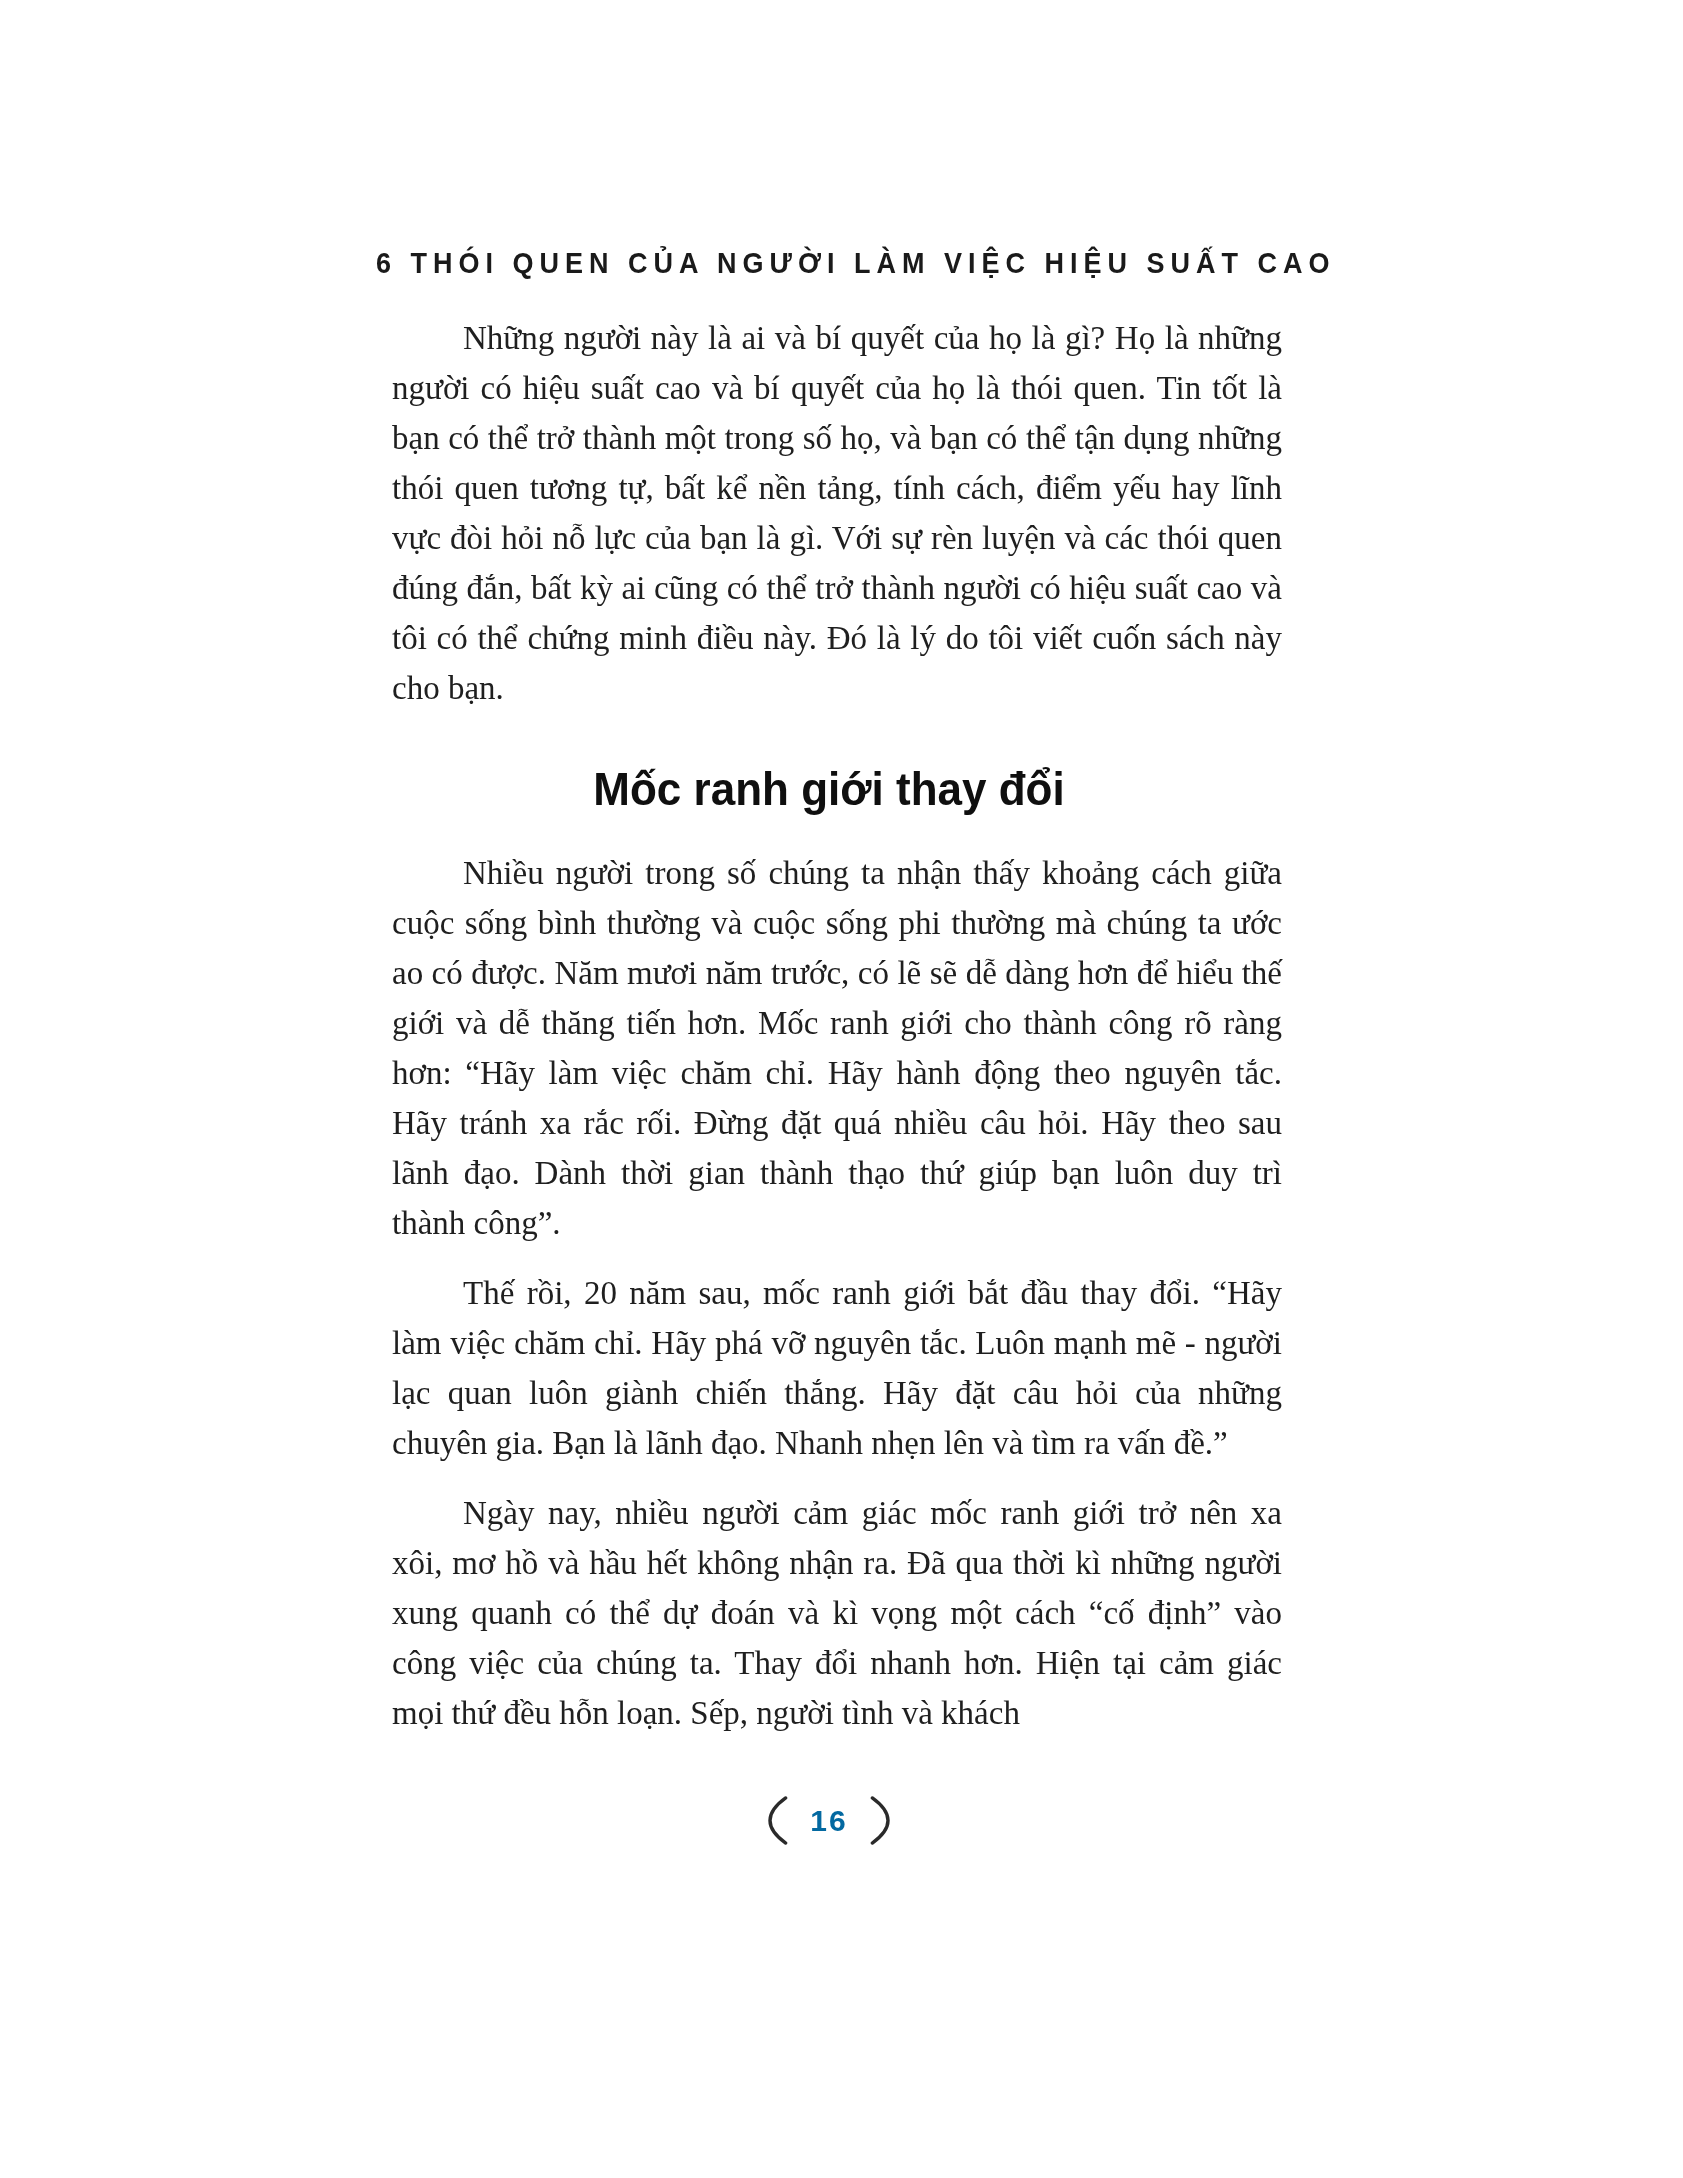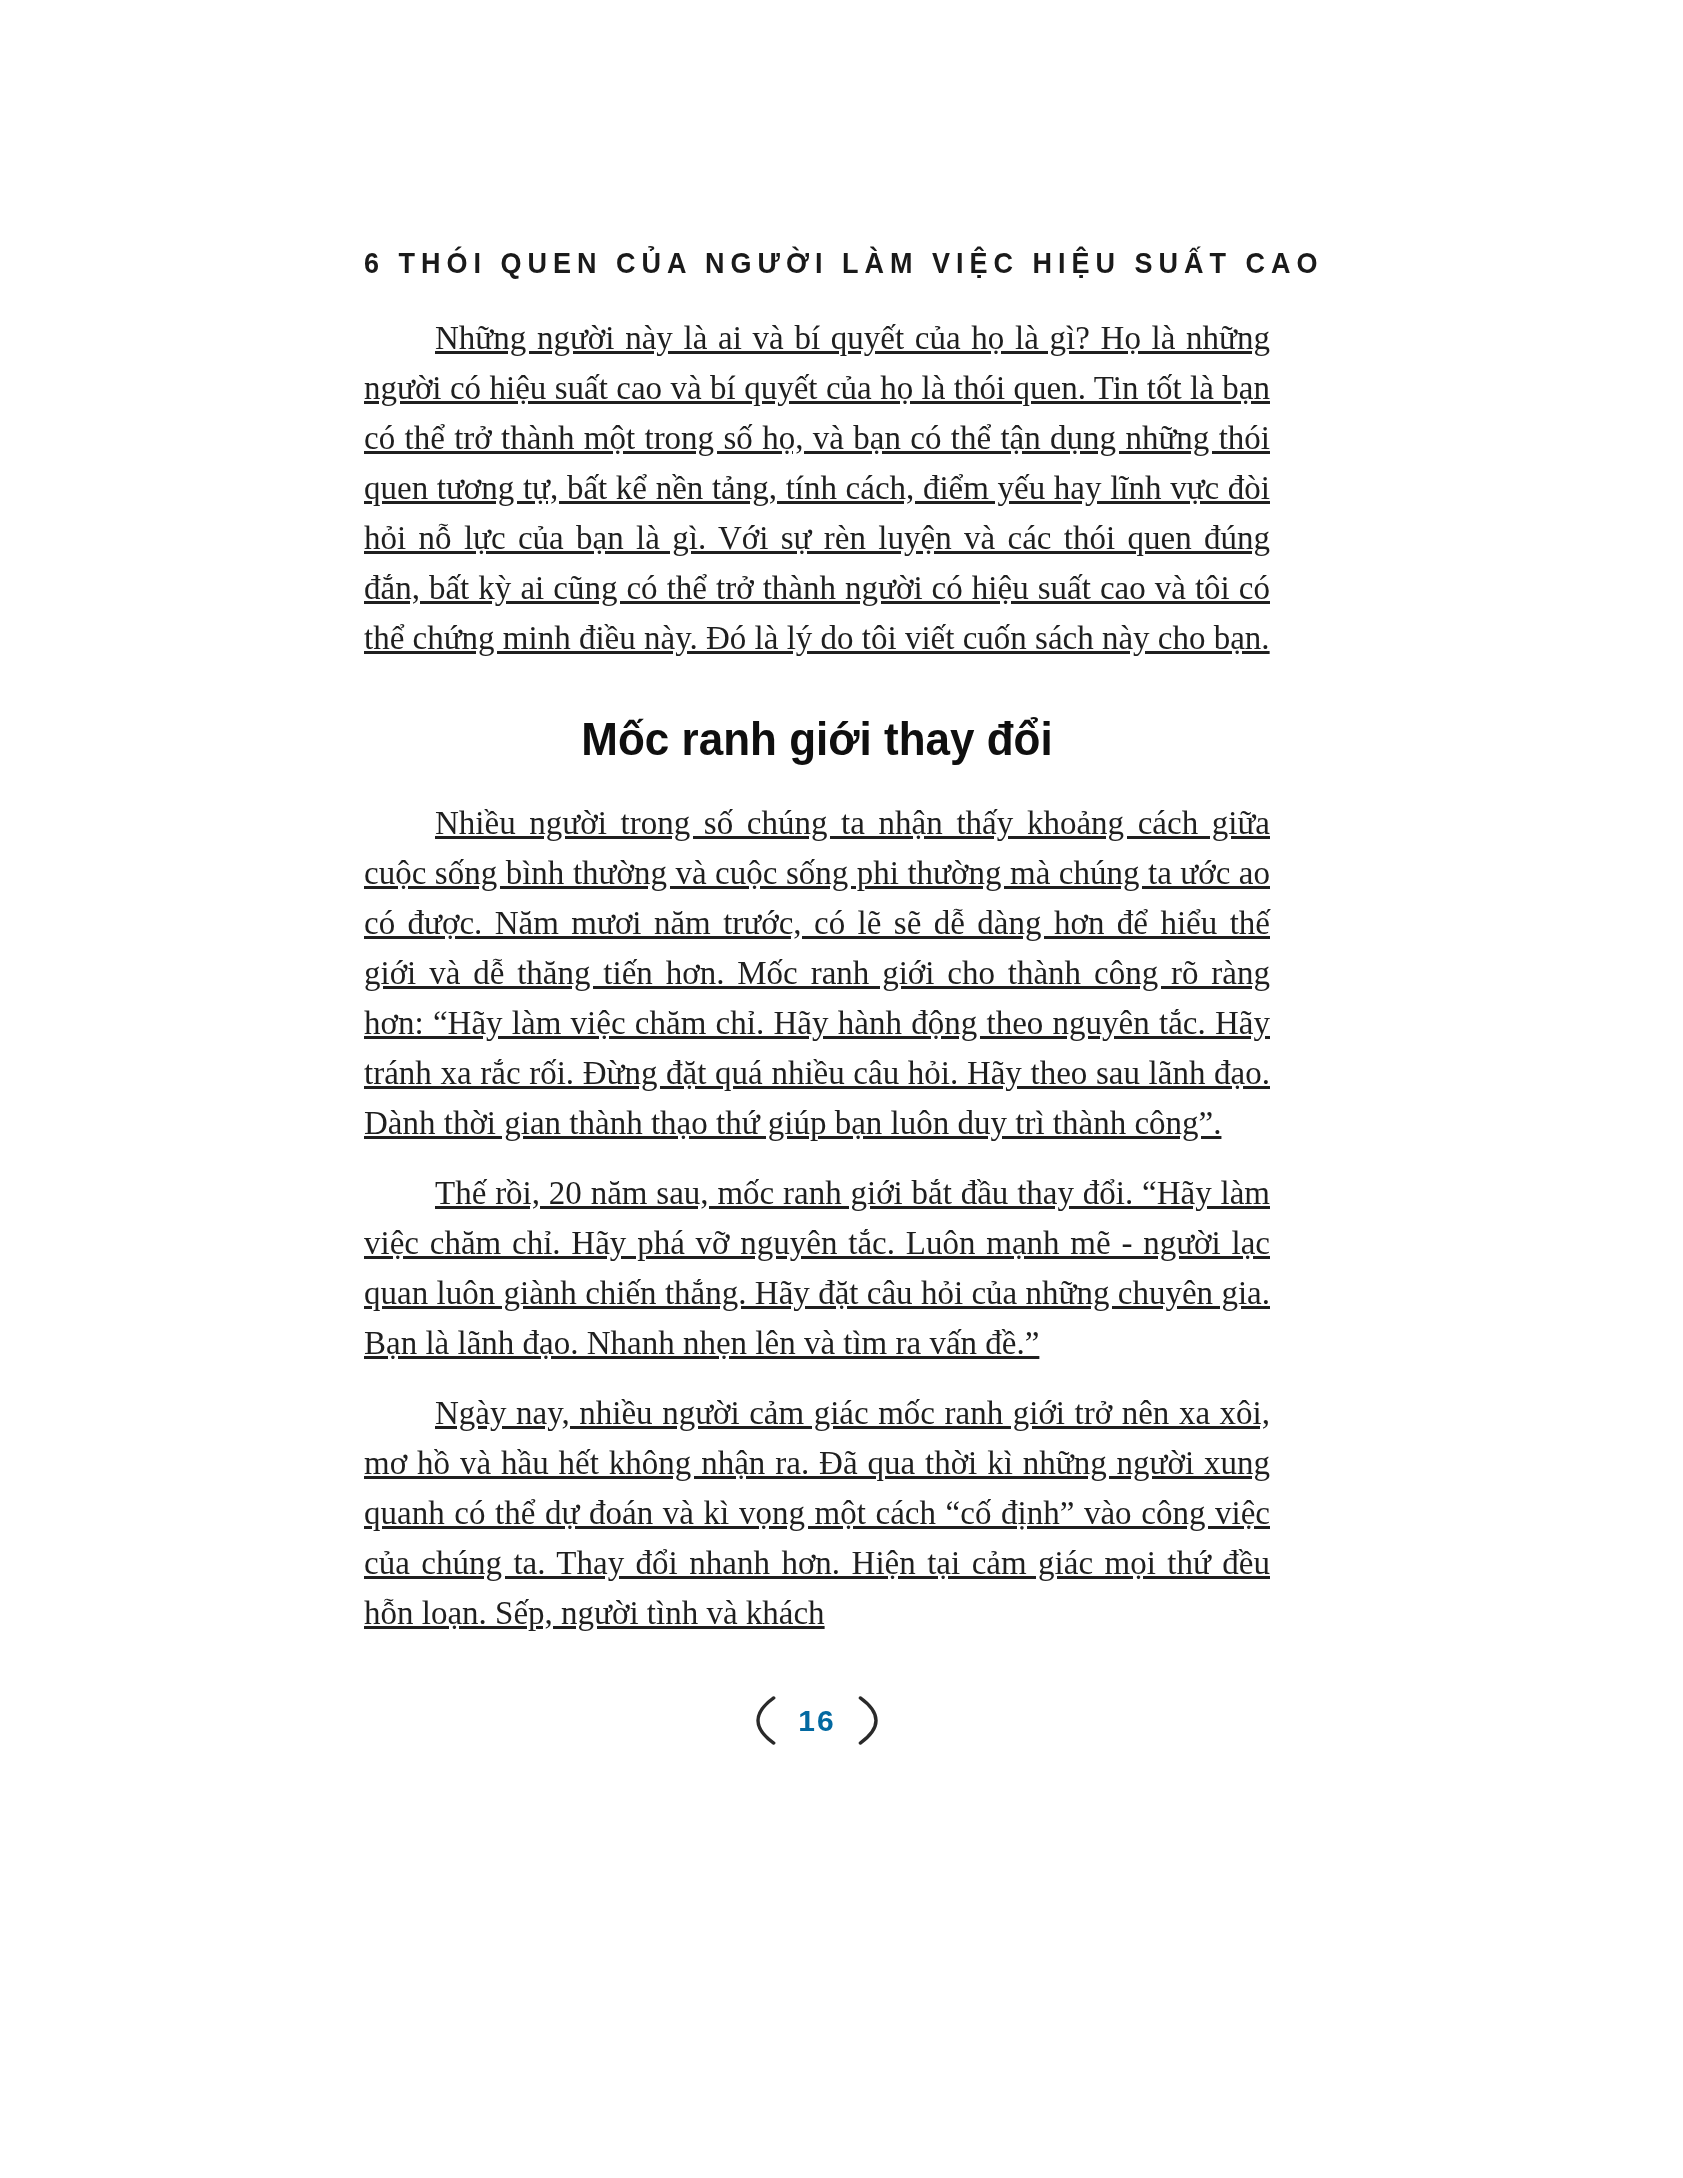--- a/index.html
+++ b/index.html
@@ -11,43 +11,42 @@
     position: relative;
     width: 1683px;
     height: 2178px;
     background: #ffffff;
     overflow: hidden;
     font-family: "Liberation Serif", serif;
     color: #1e1e1e;
   }
   .content {
     position: absolute;
-    left: 364px;
+    left: 376px;
     top: 248px;
     width: 906px;
   }
   .running-header {
     font-family: "Liberation Sans", sans-serif;
     font-weight: 700;
     font-size: 27px;
     letter-spacing: 6px;
     text-align: center;
     color: #1a1a1a;
     margin: 0 0 34px 0;
     white-space: nowrap;
     transform: scaleY(1.08);
   }
   .body-par {
     font-size: 33px;
     line-height: 50px;
     text-align: justify;
     text-indent: 71px;
-    margin: 0 0 20px 0;
+    margin: 0 0 20px 16px;
     color: #1f1f1f;
-    text-decoration: underline;
   }
   .section-heading {
     font-family: "Liberation Sans", sans-serif;
     font-weight: 700;
     font-size: 44px;
     letter-spacing: 0px;
     text-align: center;
     color: #0f0f0f;
     margin: 51px 0 34px 0;
     transform: scaleY(1.05);

